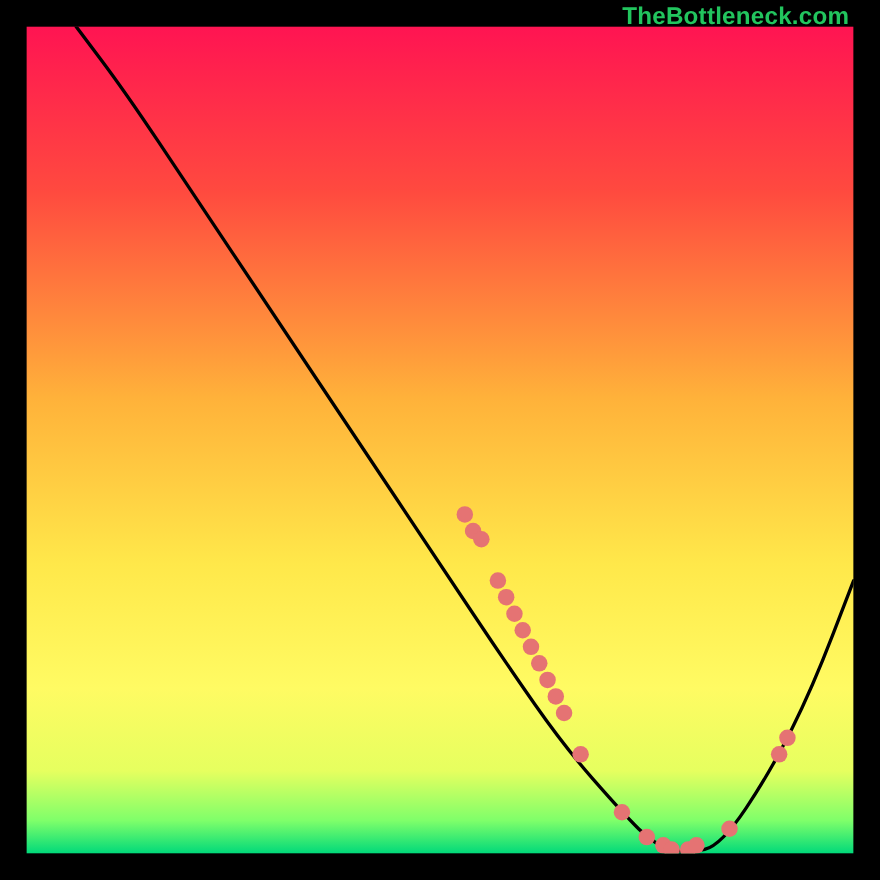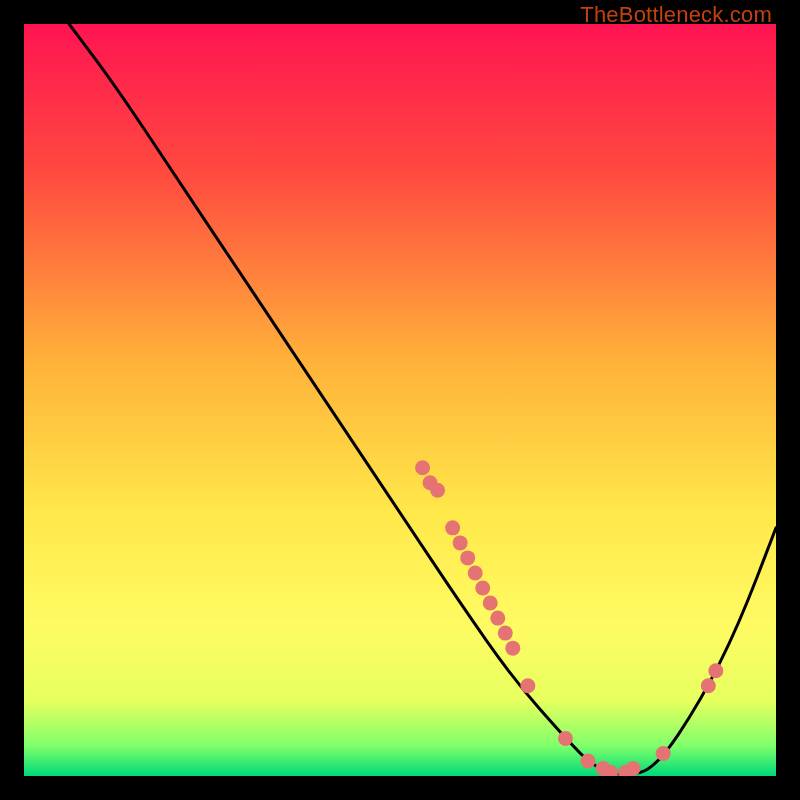--- a/index.html
+++ b/index.html
@@ -23,23 +23,23 @@
     position: absolute;
     left: 0;
     top: 0;
     width: 752px;
     height: 752px;
   }
   .watermark {
     position: absolute;
     top: 2px;
     right: 28px;
-    color: #c2410c;
+    color: #22c55e;
     font-size: 22px;
-    font-weight: 400;
+    font-weight: 700;
     letter-spacing: 0.2px;
   }
   svg { display: block; }
 </style>
 </head>
 <body>
 
 <div class="watermark">TheBottleneck.com</div>
 
 <div class="frame">

